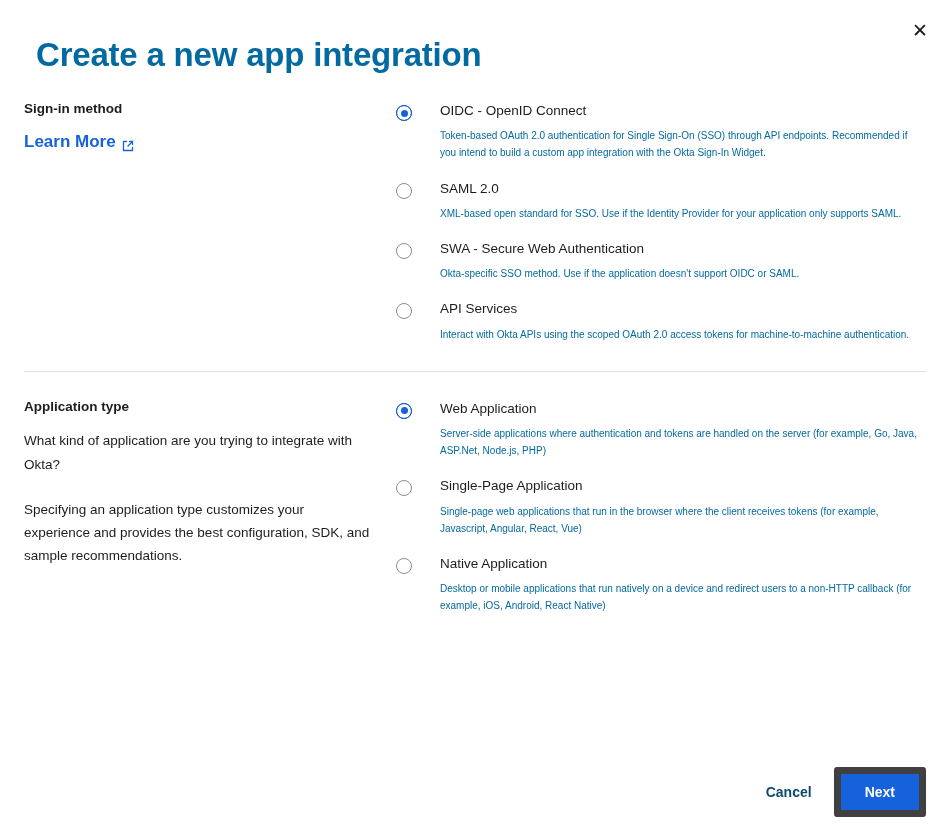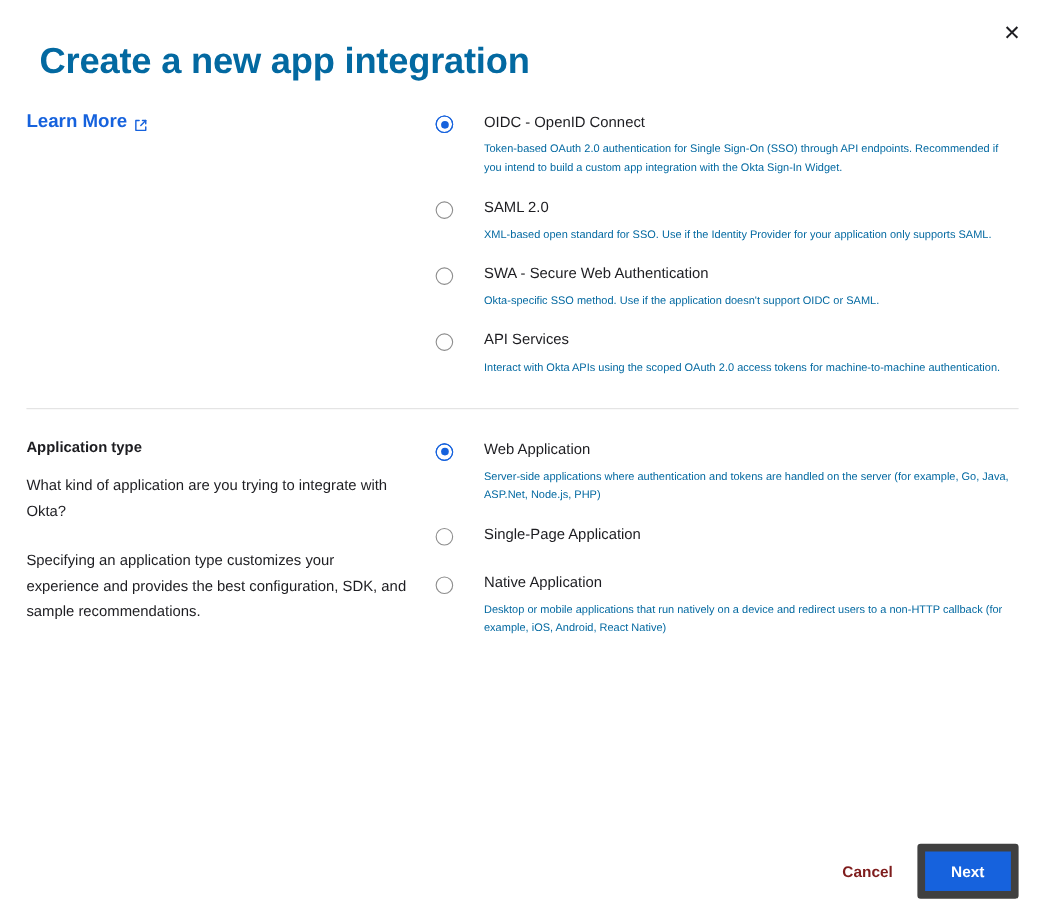--- a/index.html
+++ b/index.html
@@ -166,21 +166,21 @@
     display: flex;
     align-items: center;
     justify-content: flex-end;
     padding: 0 24px;
     gap: 8px;
     background: #ffffff;
   }
   .btn-cancel {
     border: none;
     background: transparent;
-    color: #7f1d1d;
+    color: #0c4a6e;
     font-size: 14px;
     font-weight: bold;
     padding: 10px 14px;
     cursor: pointer;
     font-family: "Liberation Sans", sans-serif;
   }
   .btn-next {
     border: 7px solid #404040;
     background: #1662dd;
     color: #ffffff;
@@ -196,20 +196,21 @@
 <body>
 
 <div class="dialog">
 
   <button class="close-btn">✕</button>
 
   <h1 class="dialog-title">Create a new app integration</h1>
 
   <div class="section">
     <div class="section-left">
+      <div class="section-label">Sign-in method</div>
       <a class="learn-more">
         <span>Learn More</span>
         <span class="ext-icon">
           <svg width="12" height="12" viewBox="0 0 12 12" fill="none" xmlns="http://www.w3.org/2000/svg">
             <path d="M4.5 1.5H1.5V10.5H10.5V7.5" stroke="#1662dd" stroke-width="1.3" stroke-linecap="round" stroke-linejoin="round"></path>
             <path d="M7.5 1.5H10.5V4.5" stroke="#1662dd" stroke-width="1.3" stroke-linecap="round" stroke-linejoin="round"></path>
             <path d="M10.5 1.5L6 6" stroke="#1662dd" stroke-width="1.3" stroke-linecap="round" stroke-linejoin="round"></path>
           </svg>
         </span>
       </a>
@@ -266,20 +267,21 @@
         <span class="option-body">
           <span class="option-title" style="display:block">Web Application</span>
           <span class="option-desc" style="display:block">Server-side applications where authentication and tokens are handled on the server (for example, Go, Java, ASP.Net, Node.js, PHP)</span>
         </span>
       </label>
 
       <label class="option">
         <span class="radio"></span>
         <span class="option-body">
           <span class="option-title" style="display:block">Single-Page Application</span>
+          <span class="option-desc" style="display:block">Single-page web applications that run in the browser where the client receives tokens (for example, Javascript, Angular, React, Vue)</span>
         </span>
       </label>
 
       <label class="option">
         <span class="radio"></span>
         <span class="option-body">
           <span class="option-title" style="display:block">Native Application</span>
           <span class="option-desc" style="display:block">Desktop or mobile applications that run natively on a device and redirect users to a non-HTTP callback (for example, iOS, Android, React Native)</span>
         </span>
       </label>

